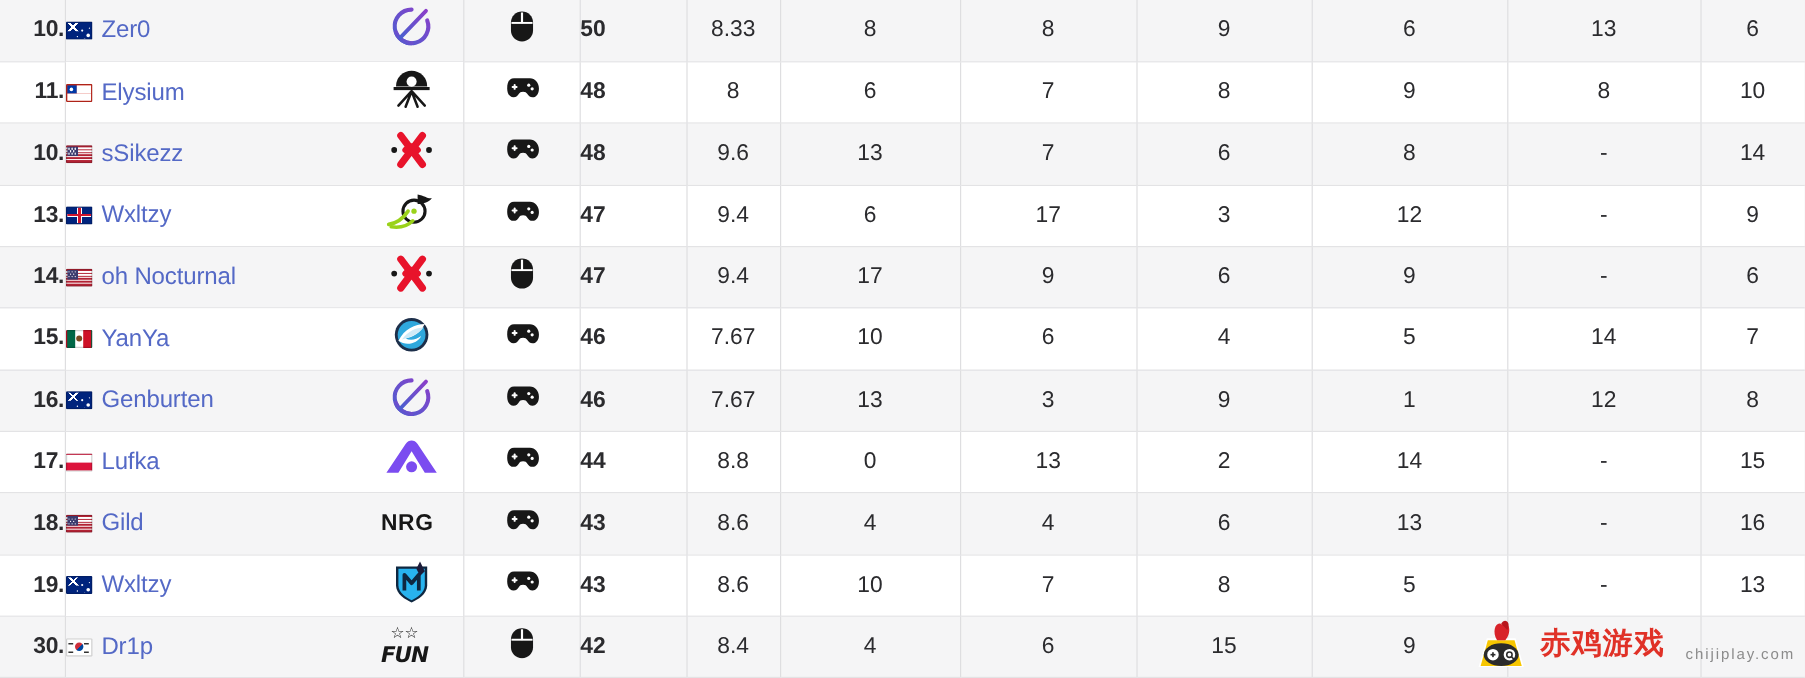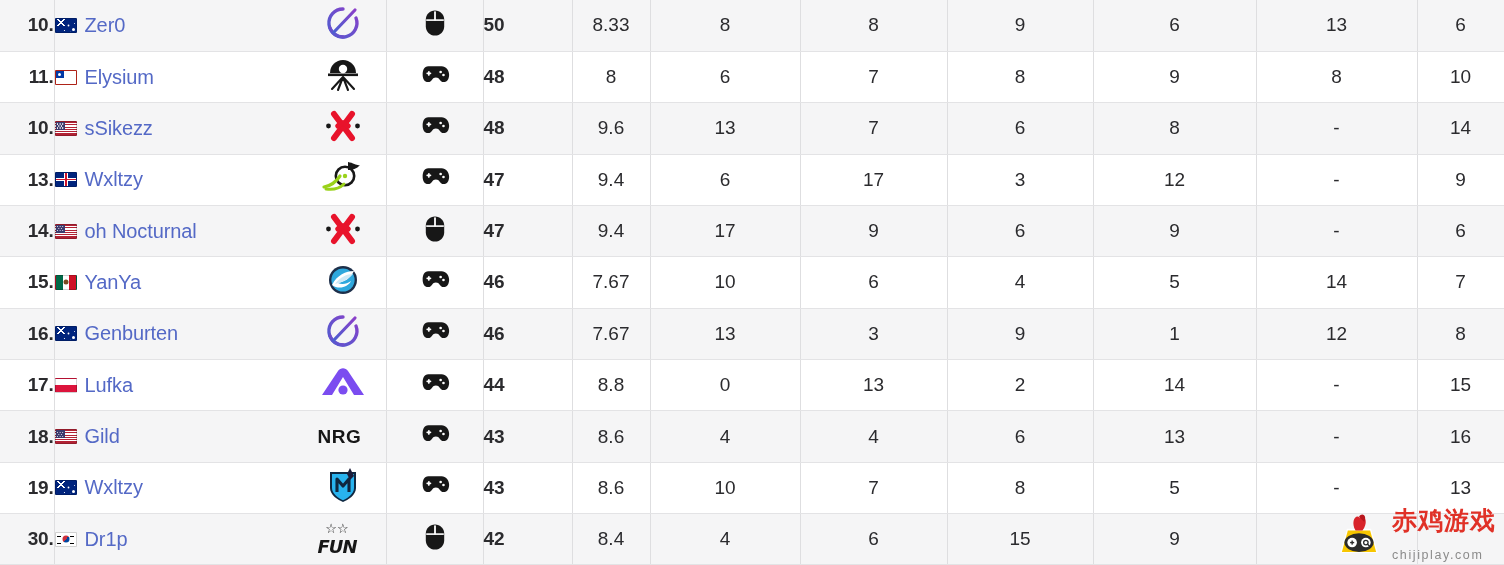--- a/index.html
+++ b/index.html
@@ -162,21 +162,21 @@
   .fl-kr .b3{right:1.5px;top:3px;}
   .fl-kr .b4{right:1.5px;top:10px;}
 
   .wm{
     position:absolute;
     right:8px;bottom:4px;
     display:flex;align-items:center;gap:7px;
     pointer-events:none;
   }
   .wm-logo{width:52px;height:48px;position:relative;}
-  .wm-text{display:flex;flex-direction:column;line-height:1;}
+  .wm-text{display:flex;flex-direction:row;line-height:1;gap:17px;}
   .wm-cn{font-size:25px;font-weight:bold;color:#e03127;letter-spacing:1px;font-family:"DejaVu Sans",sans-serif;}
   .wm-url{font-size:12.5px;color:#8b8b8b;letter-spacing:1.6px;margin-top:16px;}
 </style>
 </head>
 <body>
 
 <div id="leaderboard">
   <table class="lb">
     <colgroup>
       <col class="c-rank">

